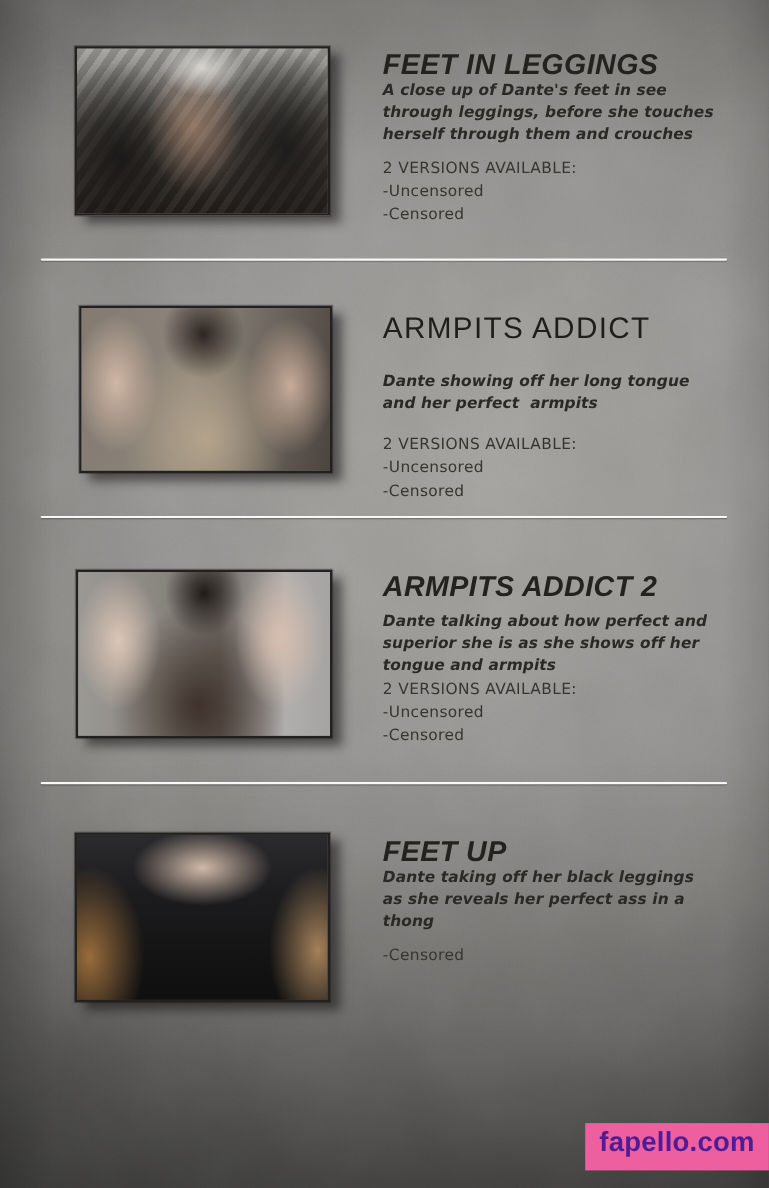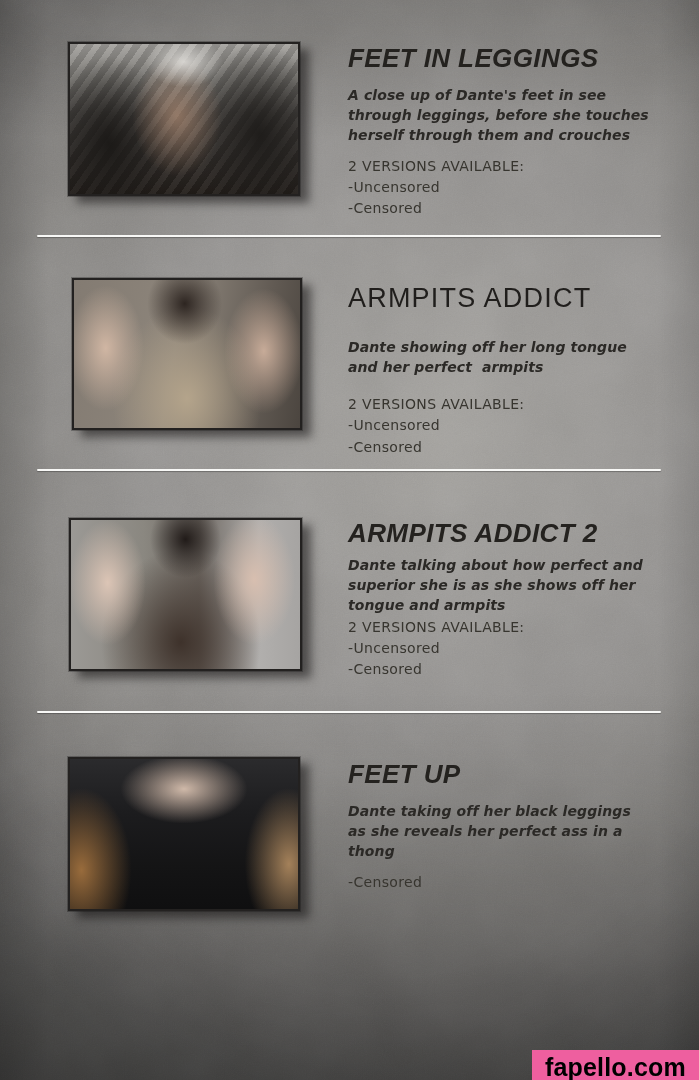--- a/index.html
+++ b/index.html
@@ -67,21 +67,21 @@
   .title{
     font-family:Liberation Sans, sans-serif;
     font-style:italic;font-weight:700;
     font-size:26px;line-height:1.12;
     color:#24221f;letter-spacing:.4px;
     white-space:nowrap;
   }
   .title.plain{font-style:normal;font-weight:400;letter-spacing:1.2px;font-size:27px;color:#201e1c;}
 
   .desc{
-    margin-top:13px;width:302px;
+    width:302px;
     font-weight:700;font-style:italic;
     font-size:14px;line-height:1.42;
     color:#2b2926;letter-spacing:.1px;
     white-space:pre-wrap;
   }
   .x2 .desc{margin-top:25px;}
   .x3 .desc{margin-top:8px;}
   .x4 .desc{}
 
   .avail{margin-top:10px;font-size:14px;line-height:1.52;color:#37352f;letter-spacing:.35px;}
@@ -90,25 +90,25 @@
   .avail div{white-space:nowrap;}
 
   .divider{
     position:absolute;left:37px;width:624px;height:2px;
     background:#f8f8f6;border-radius:1px;
     box-shadow:0 1px 1px rgba(0,0,0,.28);
   }
   .d1{top:235px;} .d2{top:469px;} .d3{top:711px;}
 
   .watermark{
-    position:absolute;right:0;bottom:0;
-    background:#ee5f9f;color:#000000;
+    position:absolute;right:0;bottom:16px;
+    background:#ee5f9f;color:#4c1d95;
     font-family:"Liberation Sans","DejaVu Sans",sans-serif;
     font-weight:700;font-size:25px;line-height:1;
-    padding:5px 13px 0 13px;
+    padding:5px 13px 13px 13px;
     letter-spacing:.2px;
   }
 </style>
 </head>
 <body>
 
 <div class="page">
 
   <svg class="texture" width="699" height="1080" aria-hidden="true">
     <filter id="mottle">

